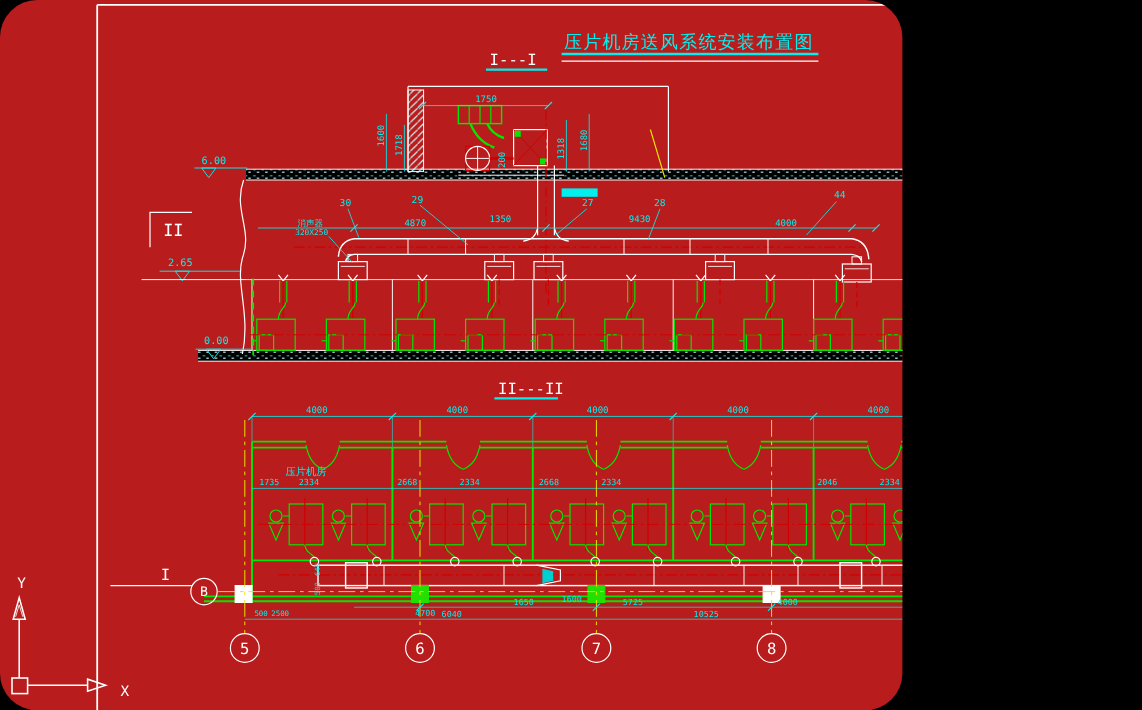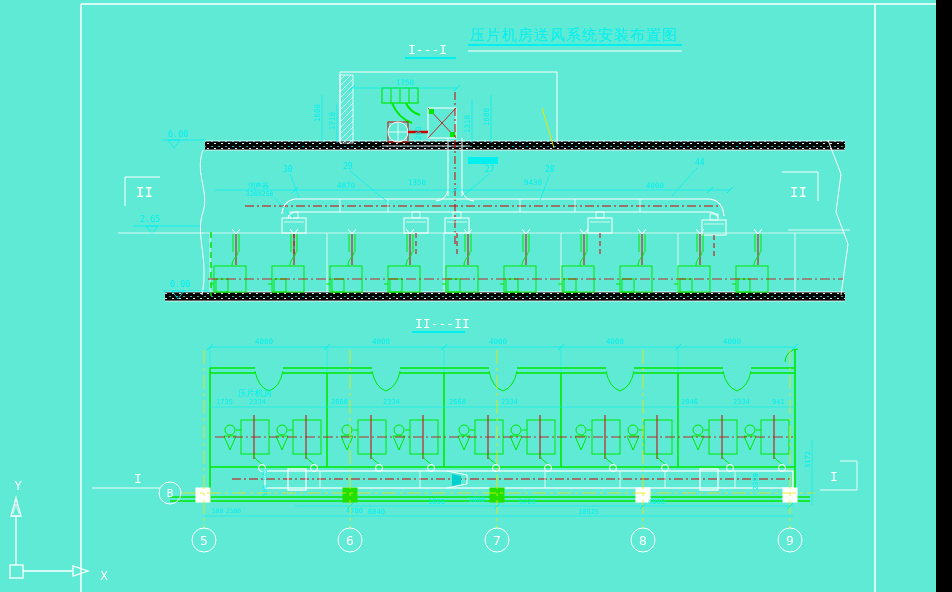--- a/index.html
+++ b/index.html
@@ -1,16 +1,16 @@
 <!DOCTYPE html>
 <html><head>
 <meta charset="utf-8">
 <style>
   html,body{margin:0;padding:0;background:#000;}
-  .canvas{position:relative;width:936px;height:592px;background:#5eead4;overflow:hidden;}
+  .canvas{position:relative;width:752px;height:592px;background:#b91c1c;overflow:hidden;border-radius:31px;}
   svg text{font-family:"DejaVu Sans Mono","Liberation Mono",monospace;}
   svg text.cjk{font-family:"Liberation Sans","DejaVu Sans",sans-serif;}
 </style>
 </head>
 <body>
 
 <div class="canvas">
 <svg width="952" height="592" viewBox="0 0 952 592">
 <defs>
   <pattern id="speck" width="7" height="5" patternUnits="userSpaceOnUse">

